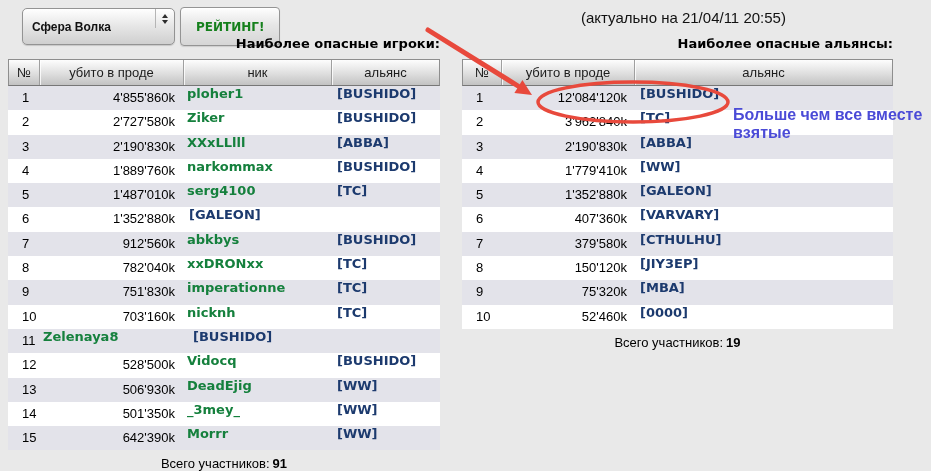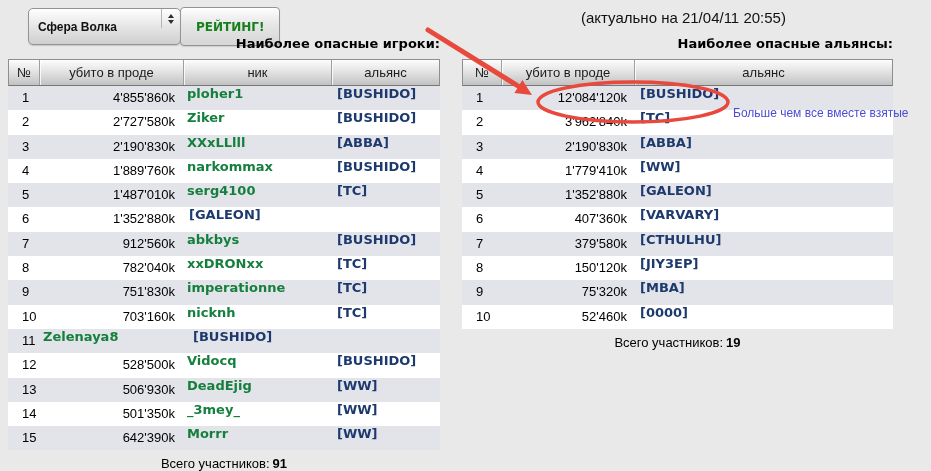--- a/index.html
+++ b/index.html
@@ -3,21 +3,21 @@
 <meta charset="utf-8">
 <style>
   html,body{margin:0;padding:0;}
   body{
     width:931px;height:471px;position:relative;overflow:hidden;
     background:#e9e9e9;
     font-family:"Liberation Sans",sans-serif;
     -webkit-font-smoothing:antialiased;
   }
   
-  .select-wrap{position:absolute;left:28px;top:8px;width:153px;height:37px;}
+  .select-wrap{position:absolute;left:22px;top:8px;width:153px;height:37px;}
   .select-wrap select{
     -webkit-appearance:none;appearance:none;
     width:100%;height:100%;box-sizing:border-box;
     border:1px solid #939393;border-radius:5px;
     background:linear-gradient(#ffffff,#e8e8e8 45%,#cfcfcf);
     font:bold 12px "Liberation Sans",sans-serif;color:#111;
     padding:0 22px 0 9px;box-shadow:0 1px 1px rgba(0,0,0,.15);
   }
   .stepper{position:absolute;right:1px;top:1px;width:18px;height:19px;
     border-left:1px solid #b5b5b5;display:flex;flex-direction:column;
@@ -56,21 +56,21 @@
   .right .w-num{width:38px;}
   .right .w-kills{width:133px;}
   .td.num{padding-left:14px;}
   .td.kills{text-align:right;padding-right:7px;}
   .right .td.kills{padding-right:6px;}
   .td.nick{padding-left:5px;font:bold 13px "DejaVu Sans",sans-serif;color:#15803d;cursor:pointer;}
   .td.ally{padding-left:7px;font:bold 13px "DejaVu Sans",sans-serif;color:#1c3a6e;cursor:pointer;}
   .tfoot{text-align:center;font-size:13px;color:#000;margin-top:6px;}
   .tfoot b{margin-left:3px;}
   
-  .note{position:absolute;left:733px;top:106px;font-size:12px;color:#4b4bd7;}
+  .note{position:absolute;left:733px;top:106px;font-size:16px;color:#4b4bd7;font-weight:bold;}
   .overlay{position:absolute;left:0;top:0;width:931px;height:471px;pointer-events:none;}
 </style>
 </head>
 <body>
 
 <div class="select-wrap">
   <select>
     <option>Сфера Волка</option>
   </select>
   <span class="stepper">

